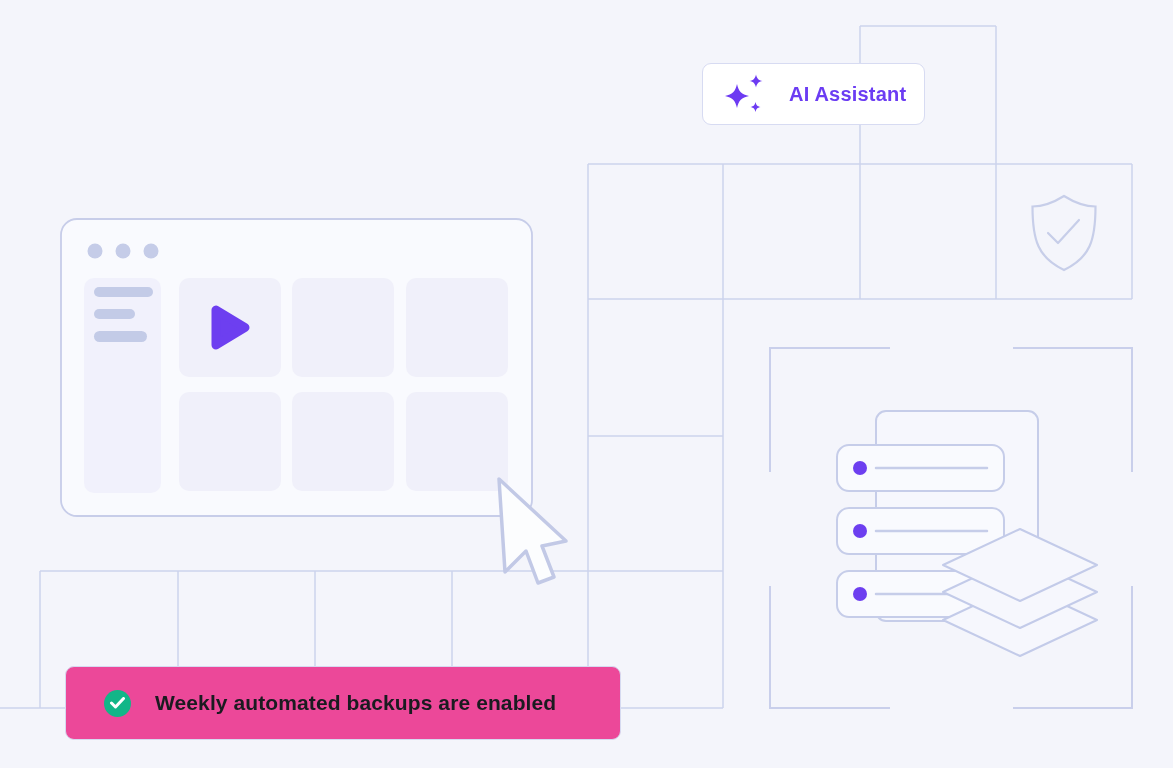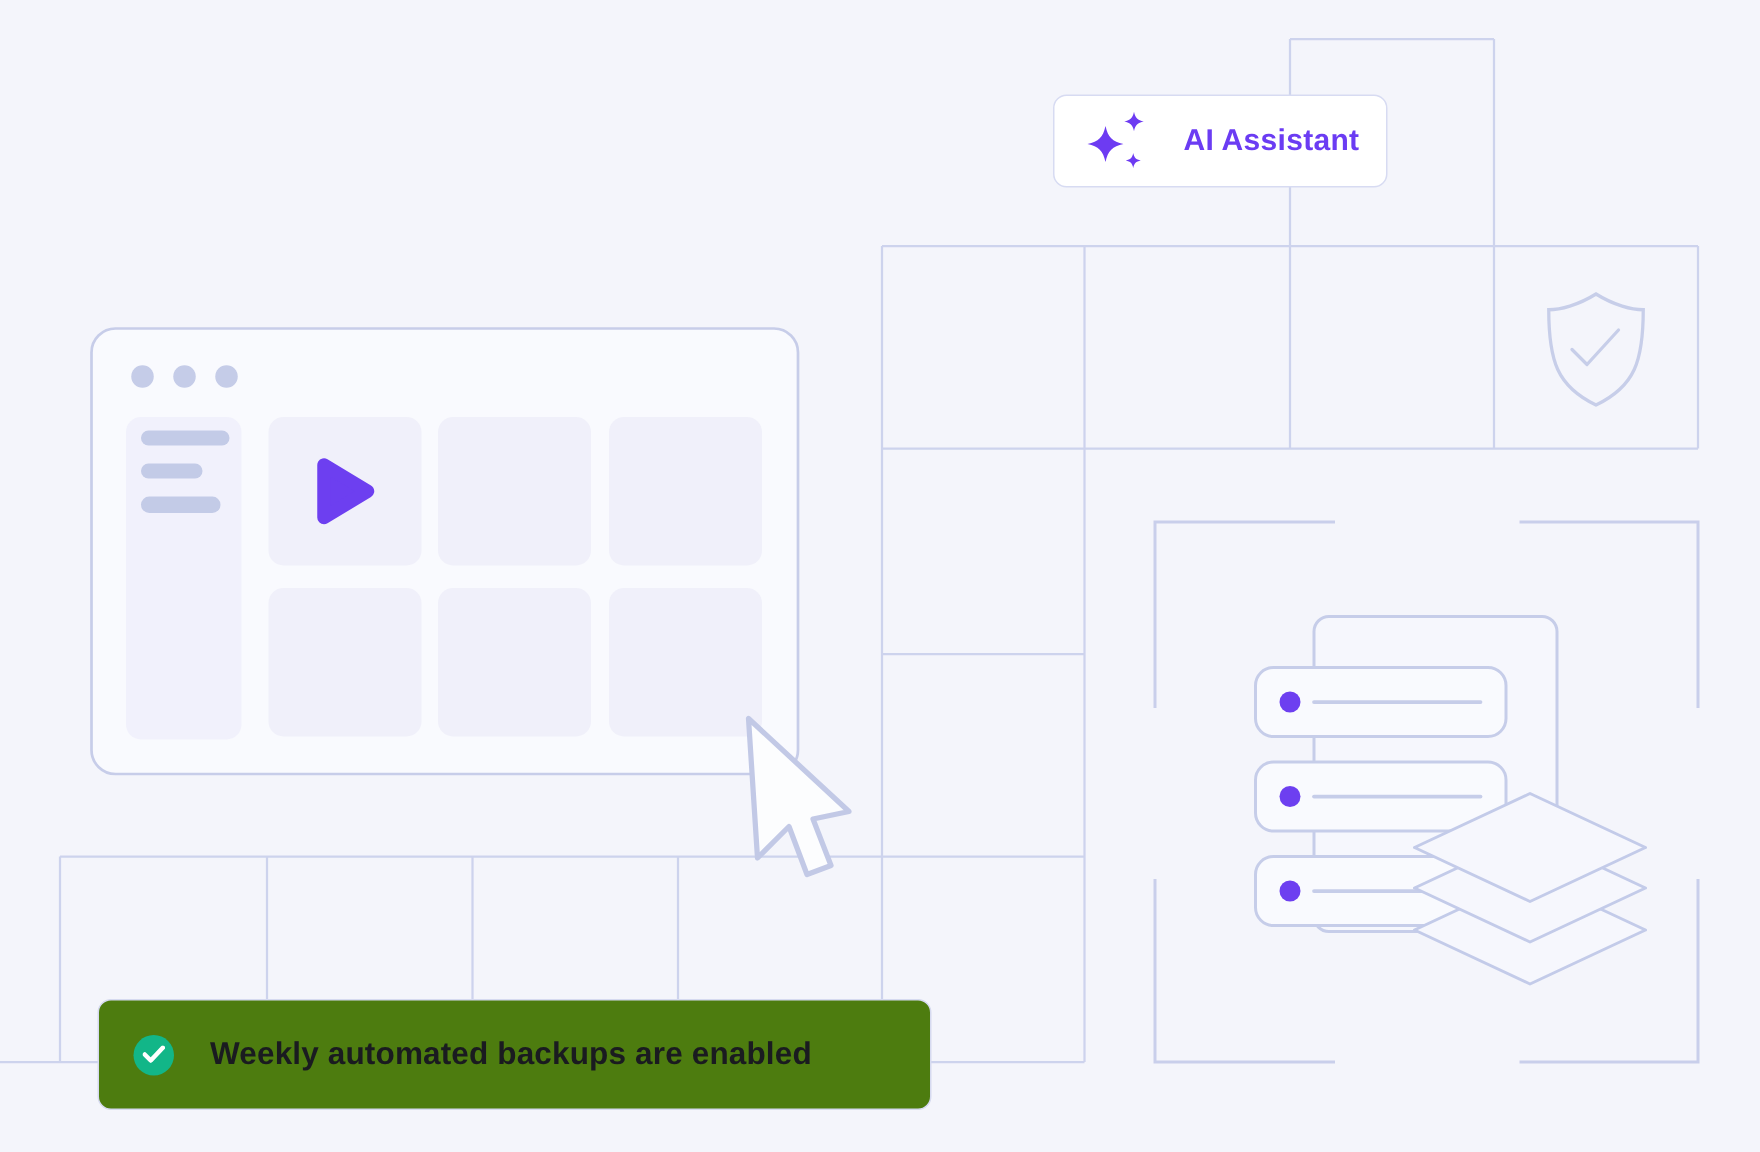--- a/index.html
+++ b/index.html
@@ -17,23 +17,23 @@
     background:#ffffff;border:1.5px solid #d7dbf2;border-radius:9px;
     box-sizing:border-box;display:flex;align-items:center;
     padding-left:20px;gap:24px;z-index:3;
   }
   .ai-badge .label{
     font-size:20px;font-weight:bold;color:#6b3cf3;letter-spacing:.2px;
   }
 
   .banner{
     position:absolute;left:65px;top:666px;width:556px;height:74px;
-    background:#4d7c0f;border:1.5px solid #d6daf0;border-radius:9px;
+    background:#ec4899;border:1.5px solid #d6daf0;border-radius:9px;
     box-sizing:border-box;display:flex;align-items:center;
-    padding-left:23px;gap:24px;z-index:3;
+    padding-left:38px;gap:24px;z-index:3;
   }
   .banner .check-bubble{
     width:27px;height:27px;border-radius:50%;
     background:#12b688;flex:0 0 auto;
     display:flex;align-items:center;justify-content:center;
   }
   .banner .message{
     font-size:21px;font-weight:bold;color:#1a1b20;letter-spacing:.1px;
   }
 </style>

